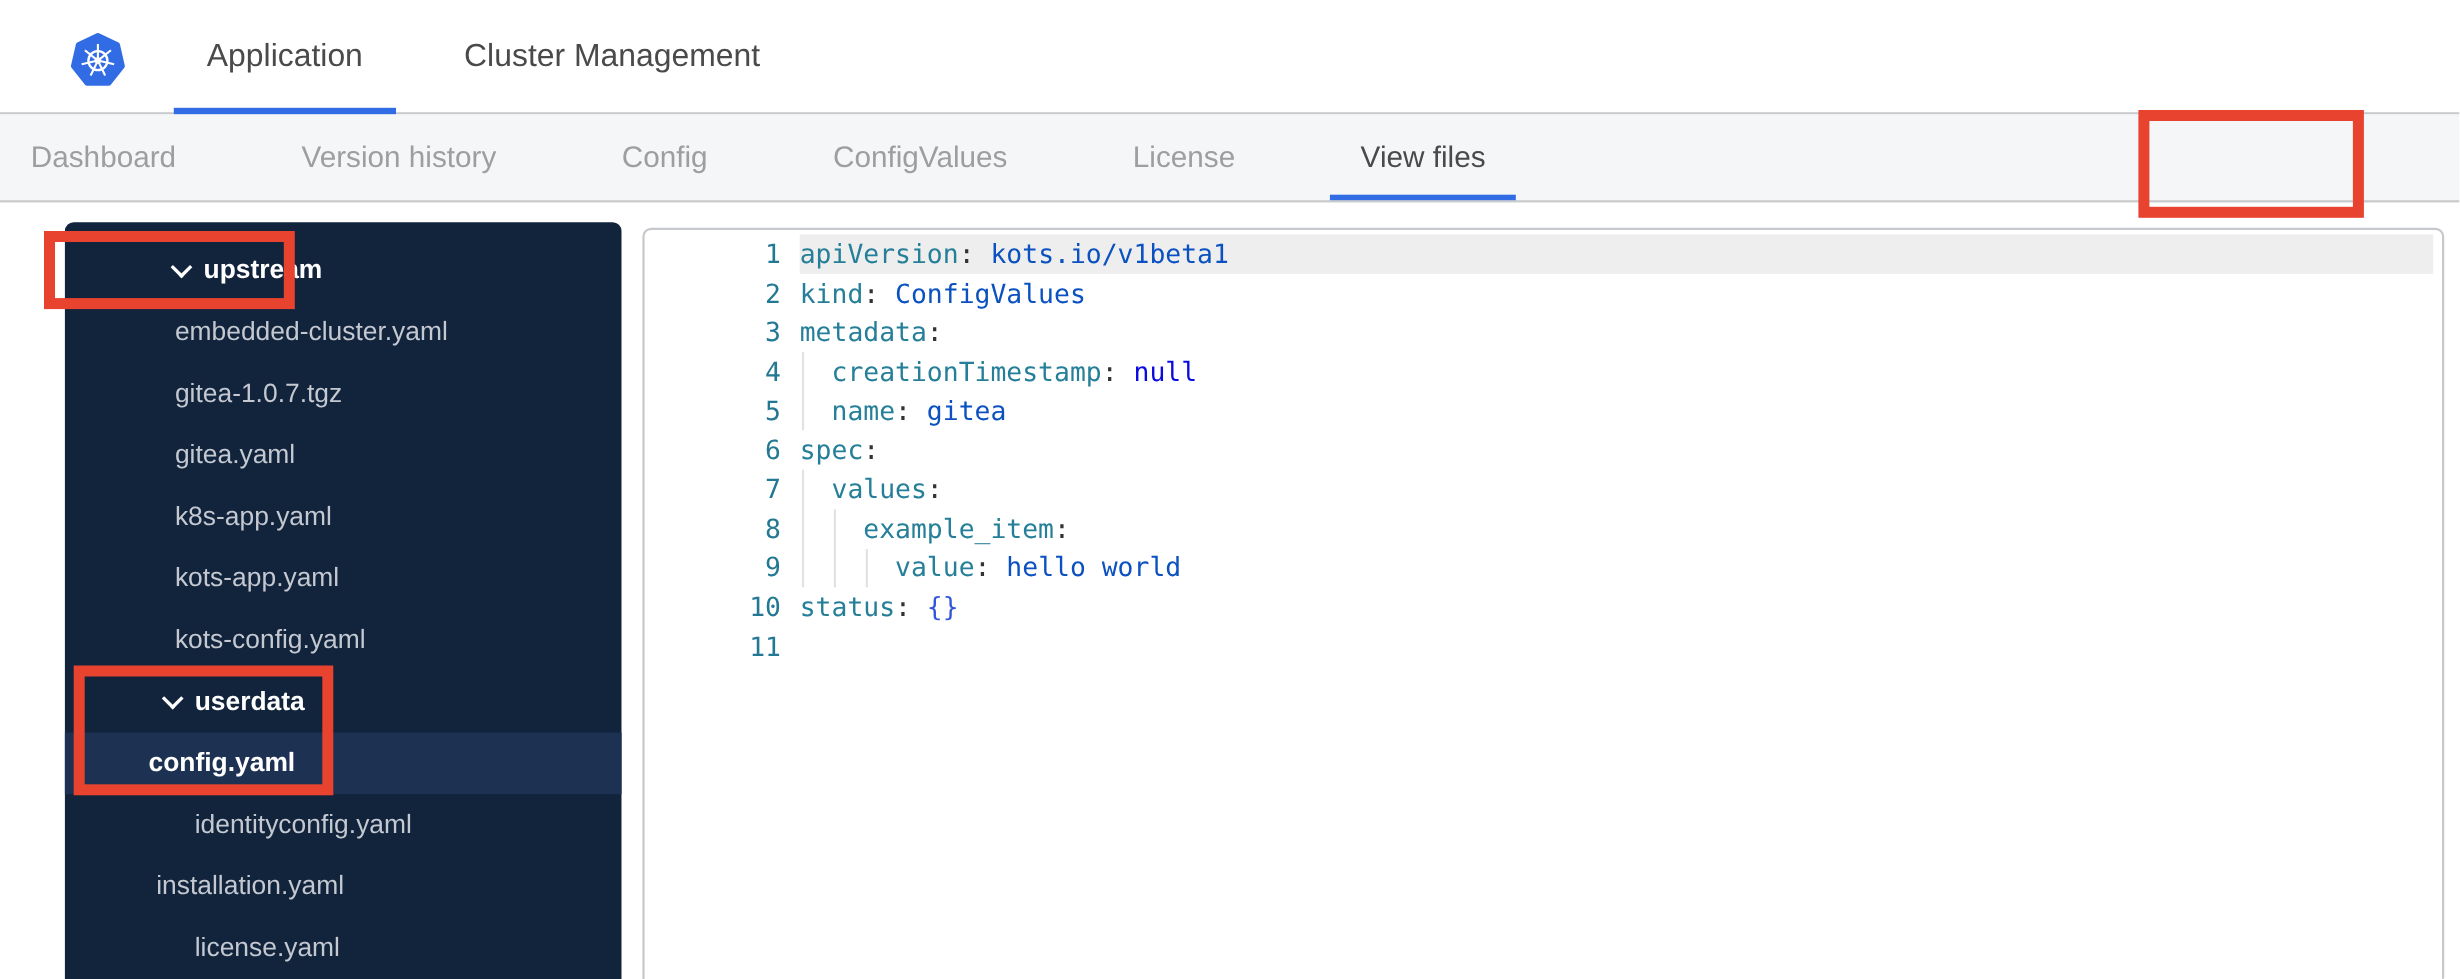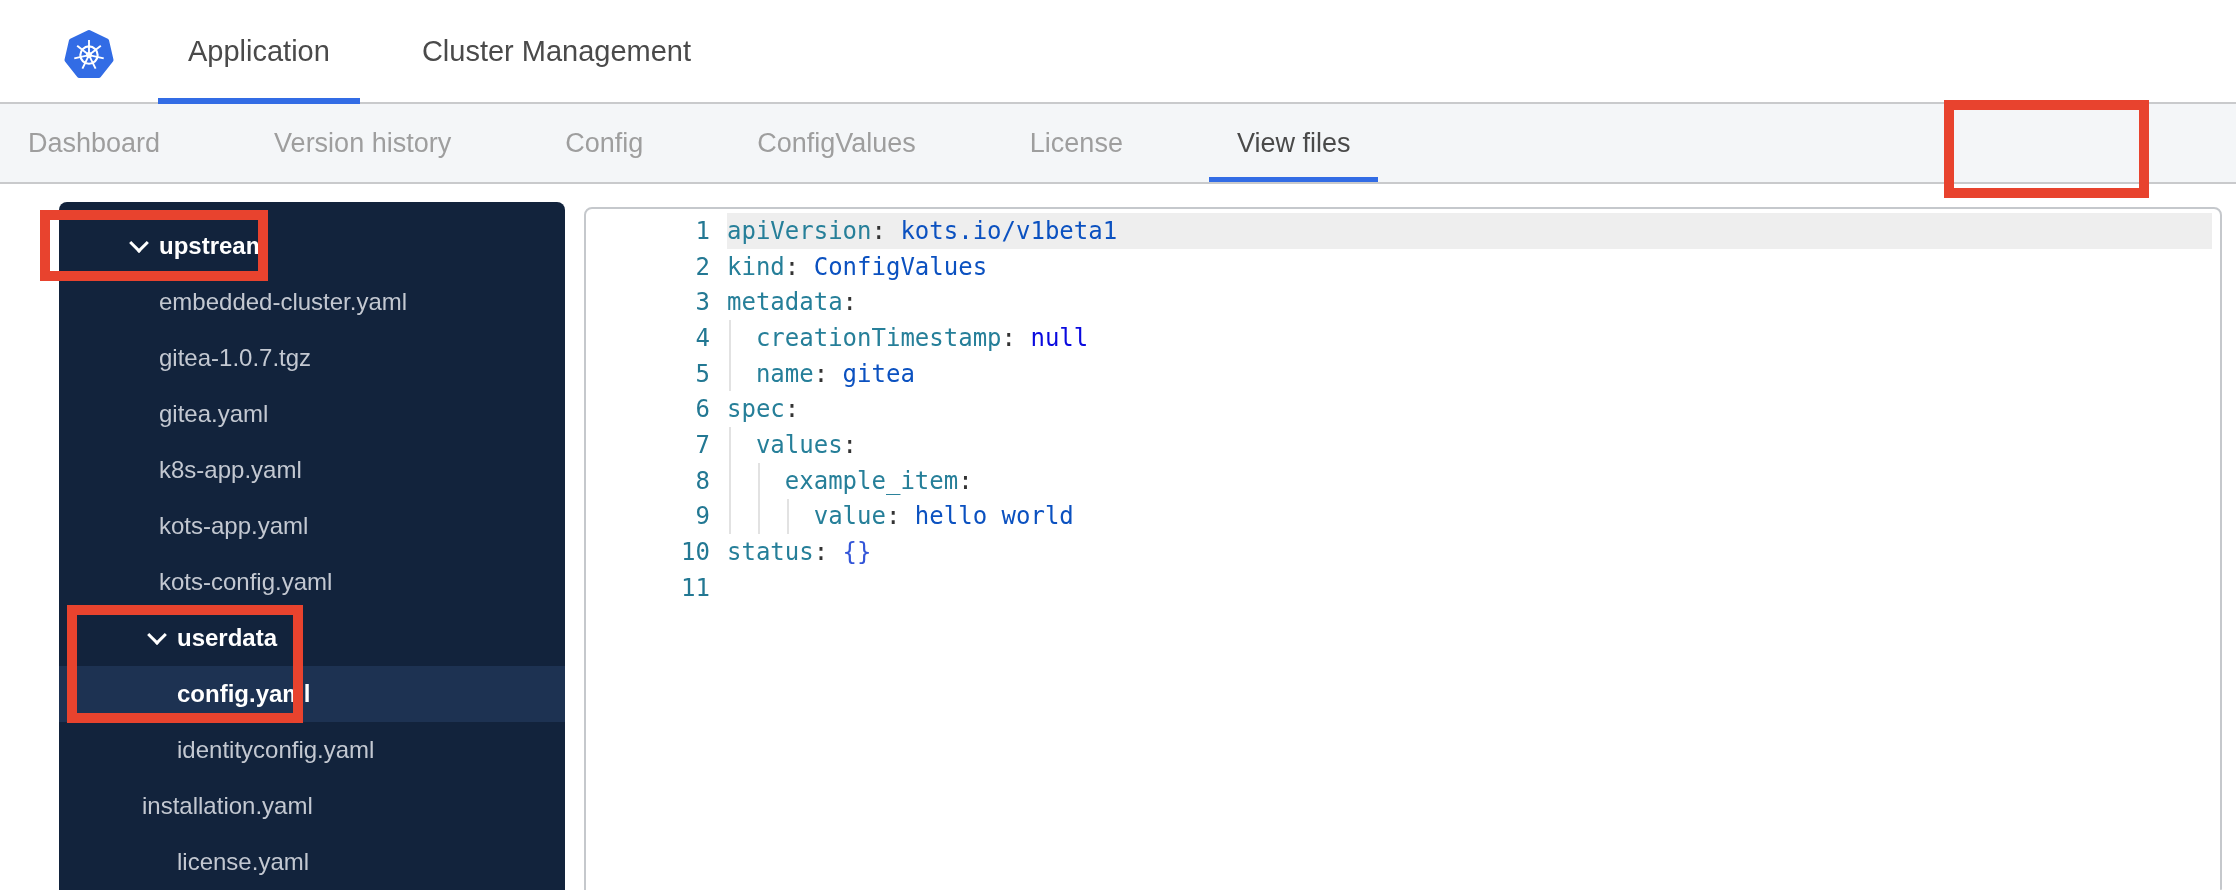--- a/index.html
+++ b/index.html
@@ -109,21 +109,21 @@
       <div class="sub-tab">
         <span>License</span>
       </div>
       <div class="sub-tab active">
         <span>View files</span>
         <div class="tab-underline"></div>
       </div>
     </div>
 
   <div class="sidebar" id="filetree">
-      <div class="tree-row folder" style="padding-left: 73px;">
+      <div class="tree-row folder" style="padding-left: 99px;">
         <span class="chev"></span>
         <span>upstream</span>
       </div>
       <div class="tree-row file" style="padding-left: 100px;">
         <span>embedded-cluster.yaml</span>
       </div>
       <div class="tree-row file" style="padding-left: 100px;">
         <span>gitea-1.0.7.tgz</span>
       </div>
       <div class="tree-row file" style="padding-left: 100px;">
@@ -135,21 +135,21 @@
       <div class="tree-row file" style="padding-left: 100px;">
         <span>kots-app.yaml</span>
       </div>
       <div class="tree-row file" style="padding-left: 100px;">
         <span>kots-config.yaml</span>
       </div>
       <div class="tree-row folder" style="padding-left: 91px;">
         <span class="chev"></span>
         <span>userdata</span>
       </div>
-      <div class="tree-row file selected" style="padding-left: 118px;">
+      <div class="tree-row file selected" style="padding-left: 76px;">
         <span>config.yaml</span>
       </div>
       <div class="tree-row file" style="padding-left: 118px;">
         <span>identityconfig.yaml</span>
       </div>
       <div class="tree-row file" style="padding-left: 83px;">
         <span>installation.yaml</span>
       </div>
       <div class="tree-row file" style="padding-left: 118px;">
         <span>license.yaml</span>

